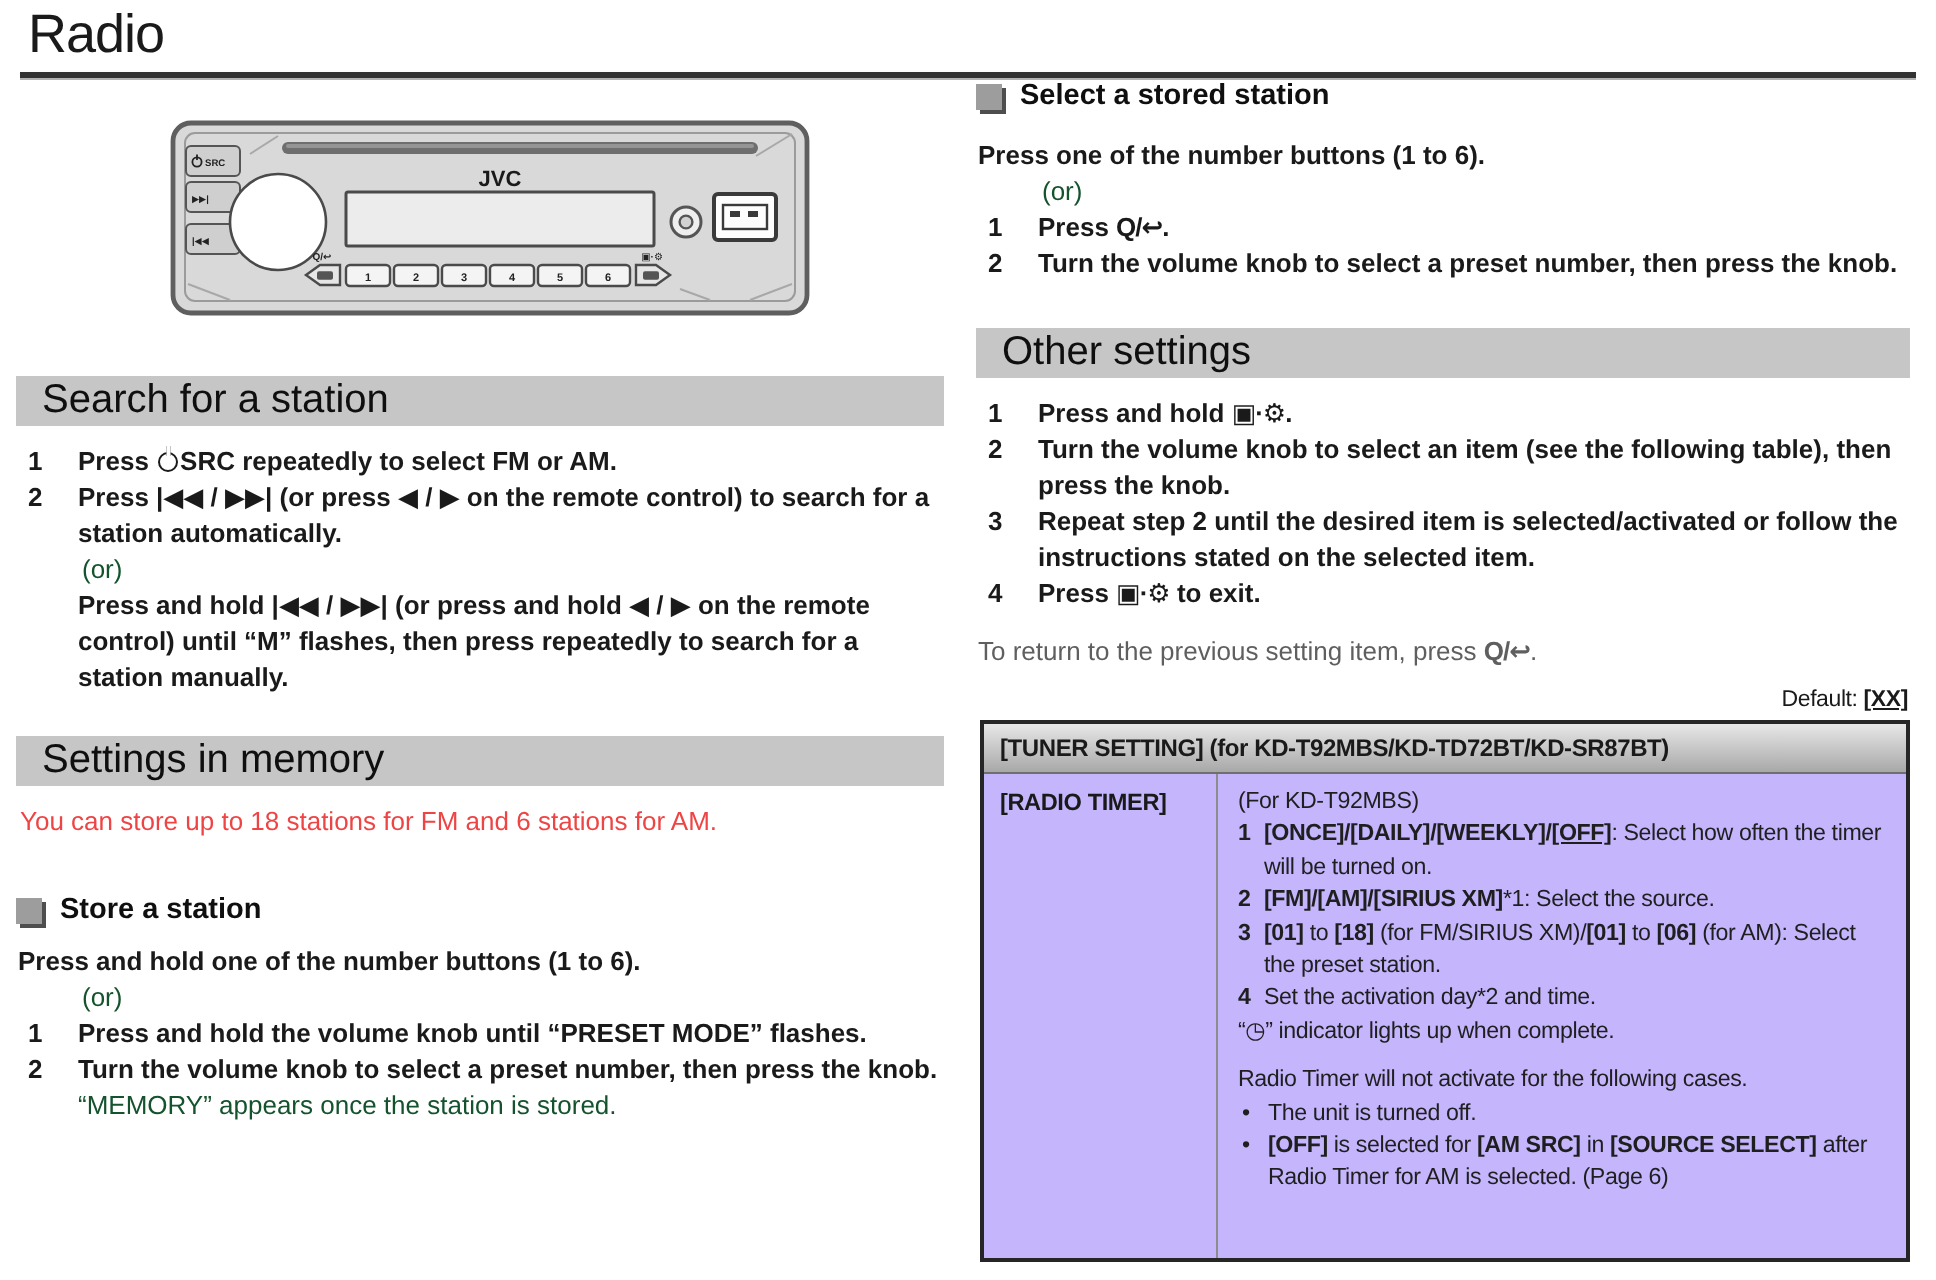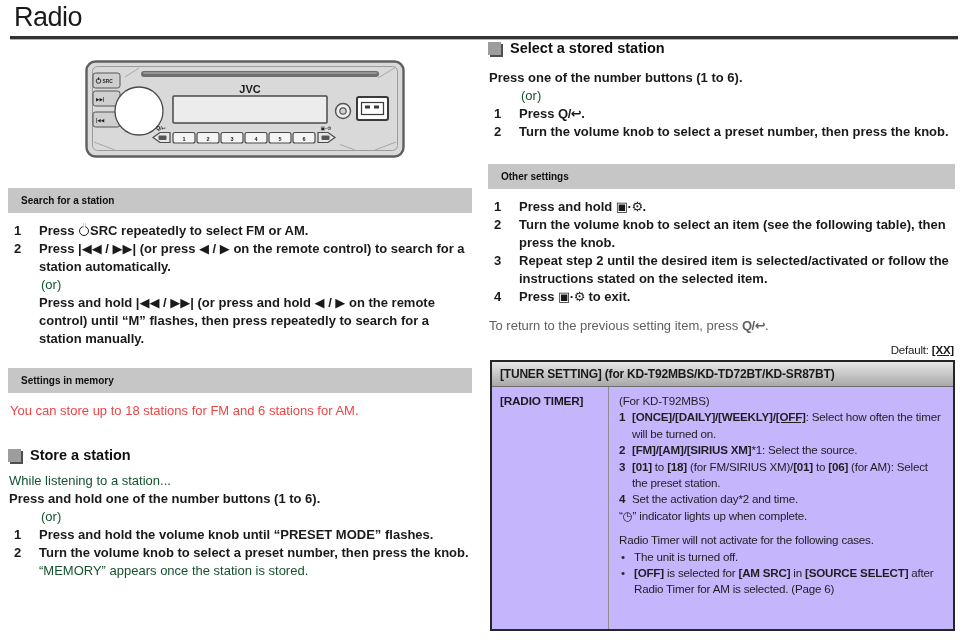--- a/index.html
+++ b/index.html
@@ -12,21 +12,21 @@
   .pagetitle{position:absolute;left:14px;top:2px;font-size:27px;font-weight:400;letter-spacing:-0.5px;}
   .titlerule{position:absolute;left:10px;right:10px;top:36px;height:0;border-top:3px solid #333333;border-bottom:1px solid #b3b3b3;}
 
   
   .device{position:absolute;left:85px;top:60px;}
 
   
   .leftcol{position:absolute;left:8px;top:188px;width:464px;}
   .rightcol{position:absolute;left:488px;top:40px;width:467px;}
 
-  .secbar{background:#c6c6c6;font-weight:700;font-size:10px;color:#0f0f0f;padding:4px 0 4px 13px;height:17px;line-height:17px;}
+  .secbar{background:#c6c6c6;font-weight:400;font-size:20px;color:#0f0f0f;padding:4px 0 4px 13px;height:17px;line-height:17px;}
   .subhead{display:flex;align-items:center;gap:9px;font-weight:700;font-size:14.5px;color:#0f0f0f;}
   .sqmark{width:13px;height:13px;background:#9d9d9d;box-shadow:2px 2px 0 #4e4e4e;flex:none;}
 
   
   .blocks{margin-top:9px;}
   .blk{display:flex;line-height:18px;font-size:13px;font-weight:600;color:#1a1a1a;}
   .blk .bnum{width:25px;flex:none;font-weight:700;padding-left:6px;}
   .blk .btxt{flex:1;}
   .blk.or,.blk.gray,.blk.note{font-weight:400;color:#14532d;}
   .blk.or{padding-left:33px;}
@@ -160,23 +160,20 @@
     </div>
 
   <div class="sec-memory">
     <div class="secbar">Settings in memory</div>
     <div class="intro">You can store up to 18 stations for FM and 6 stations for AM.</div>
     <div class="subhead storehead">
       <span class="sqmark"></span>
       <span>Store a station</span>
     </div>
     <div class="blocks">
-        <div class="blk gray">
-          <span class="btxt"><span>While listening to a station...</span></span>
-        </div>
         <div class="blk lead">
           <span class="btxt"><span>Press and hold one of the number buttons (1 to 6).</span></span>
         </div>
         <div class="blk or">
           <span class="btxt"><span>(or)</span></span>
         </div>
         <div class="blk step">
           <span class="bnum">1</span>
           <span class="btxt"><span>Press and hold the volume knob until “PRESET MODE” flashes.</span></span>
         </div>

